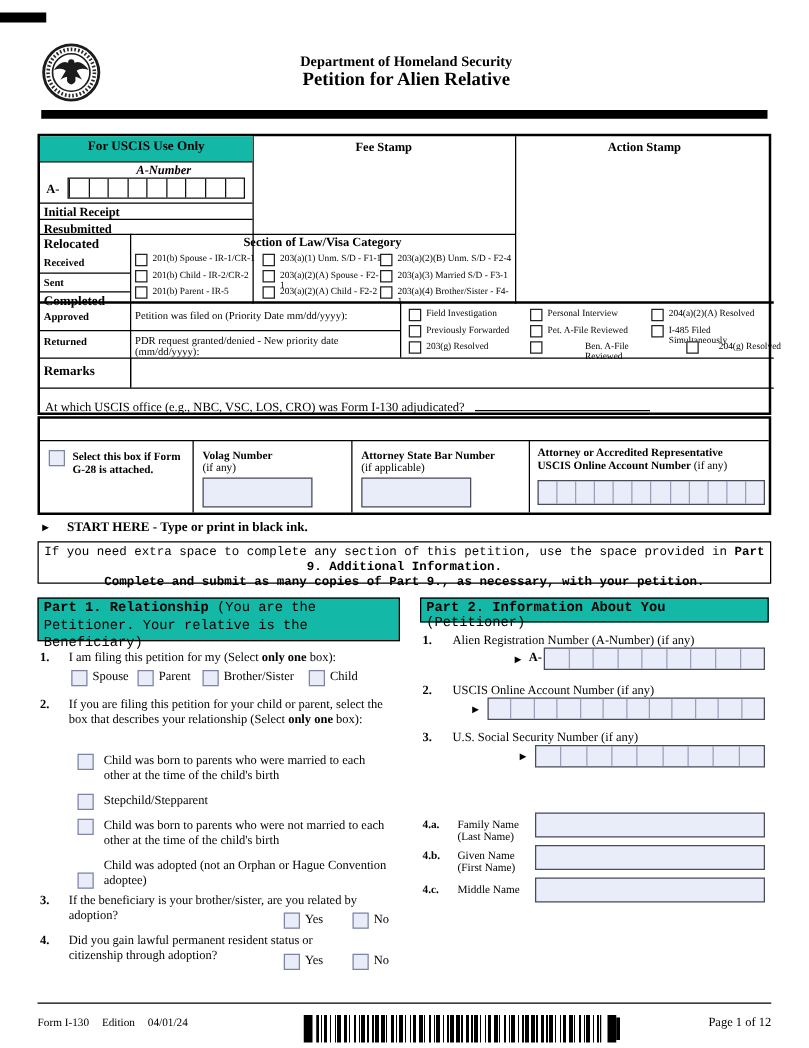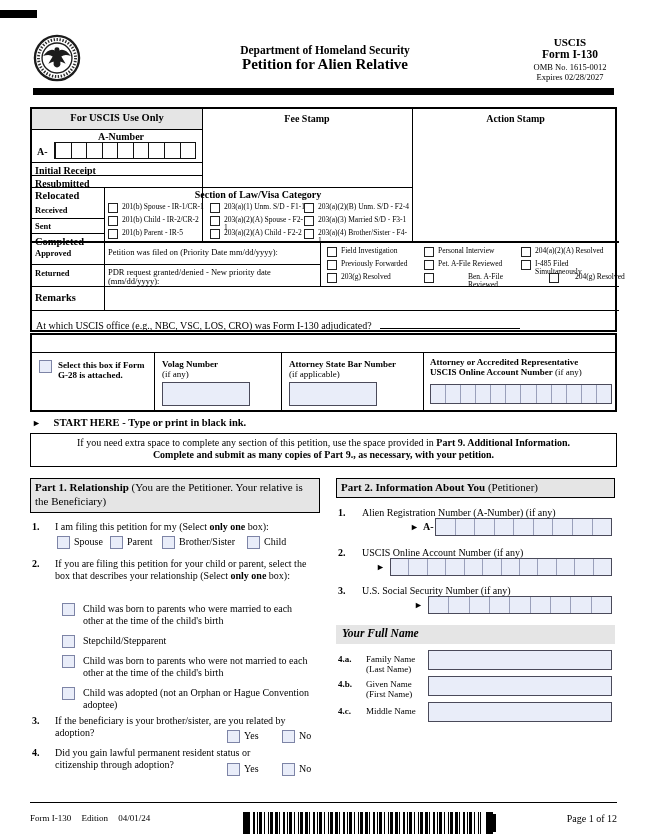--- a/index.html
+++ b/index.html
@@ -6,35 +6,35 @@
   .page{position:relative;width:647px;height:838px;background:#fff;overflow:hidden;
         font-family:"Liberation Serif","DejaVu Serif",serif;color:#000;}
   .abs{position:absolute;}
   .b{font-weight:bold;}
   .i{font-style:italic;}
   .cx{text-align:center;}
   .sm{font-size:7.5px;line-height:1.1;}
   .t10{font-size:10px;line-height:1.22;}
   .t9{font-size:9px;line-height:1.15;}
   .t85{font-size:8.5px;line-height:1.1;}
-  .graybg{background:#e5e5e5;}
+  .graybg{background:#14b8a6;}
   .hline{position:absolute;background:#000;height:1px;}
   .vline{position:absolute;background:#000;width:1px;}
   .cb{display:inline-block;width:8px;height:8px;border:1px solid #222;background:#fff;flex:none;}
   .cbf{display:inline-block;width:11px;height:11px;border:1px solid #7d84a6;background:#e9edf9;flex:none;}
   .row{display:flex;align-items:flex-start;gap:4px;}
   .field{background:#e9edf9;border:1px solid #4a4a5a;box-sizing:border-box;}
   .comb{display:flex;background:#e9edf9;border:1px solid #4a4a5a;box-sizing:border-box;}
   .comb .comb-cell{flex:1;border-left:1px solid #9aa0bb;}
   .comb .comb-cell:first-child{border-left:none;}
   .comb.white{background:#fff;border:1.5px solid #111;}
   .comb.white .comb-cell{border-left:1px solid #111;}
   .arrow{font-size:9px;}
   .box2{border:2px solid #000;box-sizing:border-box;position:absolute;}
-  .box1{border:1.5px solid #000;box-sizing:border-box;position:absolute;}
+  .box1{border:1.5px solid #000;box-sizing:border-box;position:absolute;font-family:Liberation Mono, monospace;}
   .underline-blank{display:inline-block;border-bottom:1.5px solid #000;height:11px;}
   .barcode{background-image:repeating-linear-gradient(90deg,
       #000 0 2px,#fff 2px 4px,#000 4px 5px,#fff 5px 6px,#000 6px 9px,#fff 9px 11px,
       #000 11px 12px,#fff 12px 15px,#000 15px 16px,#fff 16px 17px,#000 17px 20px,#fff 20px 22px,
       #000 22px 25px,#fff 25px 26px,#000 26px 27px,#fff 27px 30px);}
   .barcode:before{content:"";position:absolute;left:-10px;top:0;width:7px;height:100%;background:#000;}
   .barcode:after{content:"";position:absolute;right:-12px;top:0;width:7px;height:100%;background:#000;
       box-shadow:5px 0 0 -2px #000;}
 </style>
 </head>
@@ -53,38 +53,32 @@
       <circle cx="25" cy="17.5" r="2.6" fill="#1c1c1c"></circle>
       <path d="M21.5 26 h7 v6.5 q0 2.5 -3.5 3.5 q-3.5 -1 -3.5 -3.5 Z" fill="#1c1c1c"></path>
     </svg>
   </div>
 
   <div class="abs cx" style="left:160px;top:36px;width:330px;">
     <div class="b" style="font-size:11.5px;margin-top:8px;">Department of Homeland Security</div>
     <div class="b" style="font-size:15px;">Petition for Alien Relative</div>
   </div>
 
-  <div class="abs cx" style="left:505px;top:36px;width:130px;">
-    <div class="b" style="font-size:11px;">USCIS</div>
-    <div class="b" style="font-size:11.5px;">Form I-130</div>
-    <div style="font-size:8.5px;margin-top:2px;">OMB No. 1615-0012</div>
-    <div style="font-size:8.5px;">Expires 02/28/2027</div>
-  </div>
 
   <div class="abs" style="left:33px;top:88px;width:581px;height:7px;background:#000;"></div>
 
   <div class="box2" style="left:30px;top:107px;width:587px;height:225px;">
 
     <div class="vline" style="left:170px;top:0;height:134px;"></div>
     <div class="vline" style="left:380px;top:0;height:134px;"></div>
 
     <div class="abs graybg cx b" style="left:0;top:0;width:170px;height:20px;font-size:10.5px;padding-top:3px;box-sizing:border-box;">For USCIS Use Only</div>
     <div class="hline" style="left:0;top:20px;width:170px;"></div>
 
-    <div class="abs cx b t10" style="left:4px;top:22px;width:170px;">A-Number</div>
+    <div class="abs cx b t10" style="left:14px;top:22px;width:170px;font-style:italic;">A-Number</div>
     <div class="abs b t10" style="left:5px;top:37px;">A-</div>
     <div class="abs comb white" style="left:22px;top:33px;width:142px;height:17px;">
         <span class="comb-cell"></span>
         <span class="comb-cell"></span>
         <span class="comb-cell"></span>
         <span class="comb-cell"></span>
         <span class="comb-cell"></span>
         <span class="comb-cell"></span>
         <span class="comb-cell"></span>
         <span class="comb-cell"></span>
@@ -291,21 +285,21 @@
         <span class="t10" style="margin-left:4px;">Child was born to parents who were married to each other at the time of the child's birth</span>
       </div>
     <div class="abs row" style="left:32px;top:157px;width:250px;">
         <span class="cbf"></span>
         <span class="t10" style="margin-left:4px;">Stepchild/Stepparent</span>
       </div>
     <div class="abs row" style="left:32px;top:177px;width:250px;">
         <span class="cbf"></span>
         <span class="t10" style="margin-left:4px;">Child was born to parents who were not married to each other at the time of the child's birth</span>
       </div>
-    <div class="abs row" style="left:32px;top:209px;width:250px;">
+    <div class="abs row" style="left:32px;top:209px;width:250px;align-items:flex-end;">
         <span class="cbf"></span>
         <span class="t10" style="margin-left:4px;">Child was adopted (not an Orphan or Hague Convention adoptee)</span>
       </div>
 
     <div class="abs b t10" style="left:2px;top:237px;">3.</div>
     <div class="abs t10" style="left:25px;top:237px;width:265px;">If the beneficiary is your brother/sister, are you related by adoption?</div>
     <div class="abs row" style="left:197px;top:252px;">
         <span class="cbf"></span>
         <span class="t10">Yes</span>
       </div>
@@ -374,21 +368,20 @@
         <span class="comb-cell"></span>
         <span class="comb-cell"></span>
         <span class="comb-cell"></span>
         <span class="comb-cell"></span>
         <span class="comb-cell"></span>
         <span class="comb-cell"></span>
         <span class="comb-cell"></span>
         <span class="comb-cell"></span>
       </div>
 
-    <div class="abs graybg b i" style="left:0;top:147px;width:279px;height:19px;font-size:11.5px;padding:2px 6px;box-sizing:border-box;">Your Full Name</div>
 
     <div class="abs b t9" style="left:2px;top:176px;">4.a.</div>
     <div class="abs t9" style="left:30px;top:176px;width:60px;"><span>Family Name</span><br><span>(Last Name)</span></div>
     <div class="abs field" style="left:92px;top:172px;width:184px;height:20px;"></div>
 
     <div class="abs b t9" style="left:2px;top:201px;">4.b.</div>
     <div class="abs t9" style="left:30px;top:201px;width:60px;"><span>Given Name</span><br><span>(First Name)</span></div>
     <div class="abs field" style="left:92px;top:198px;width:184px;height:20px;"></div>
 
     <div class="abs b t9" style="left:2px;top:228px;">4.c.</div>

